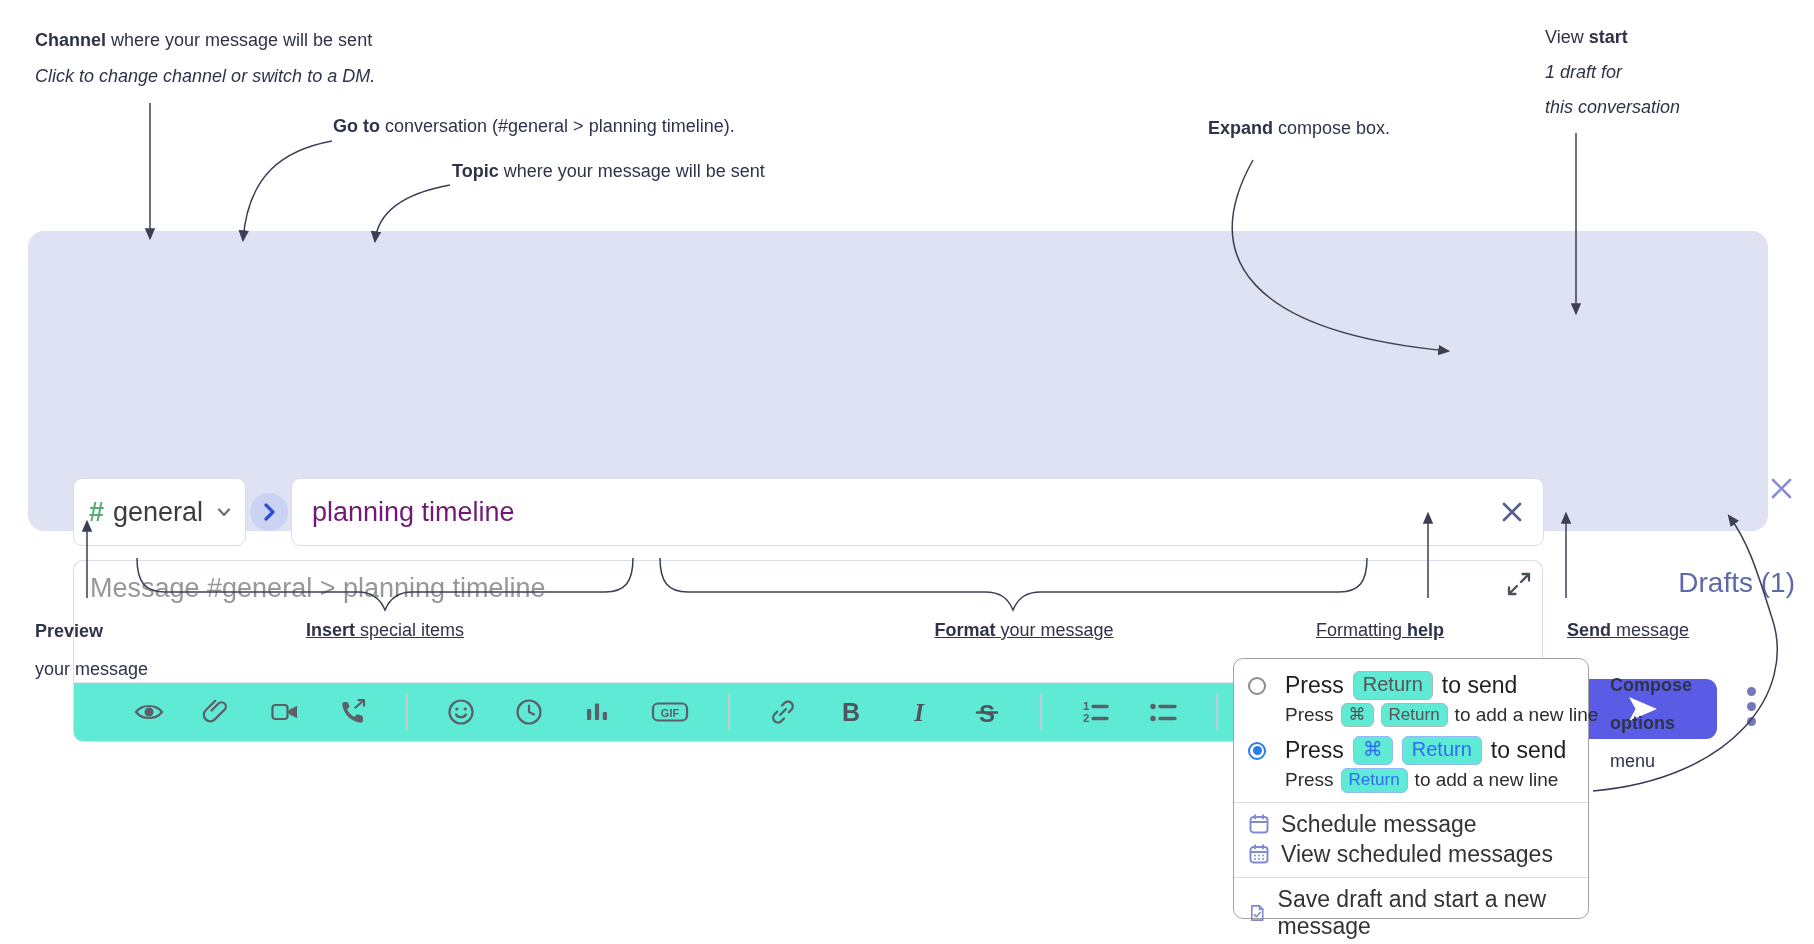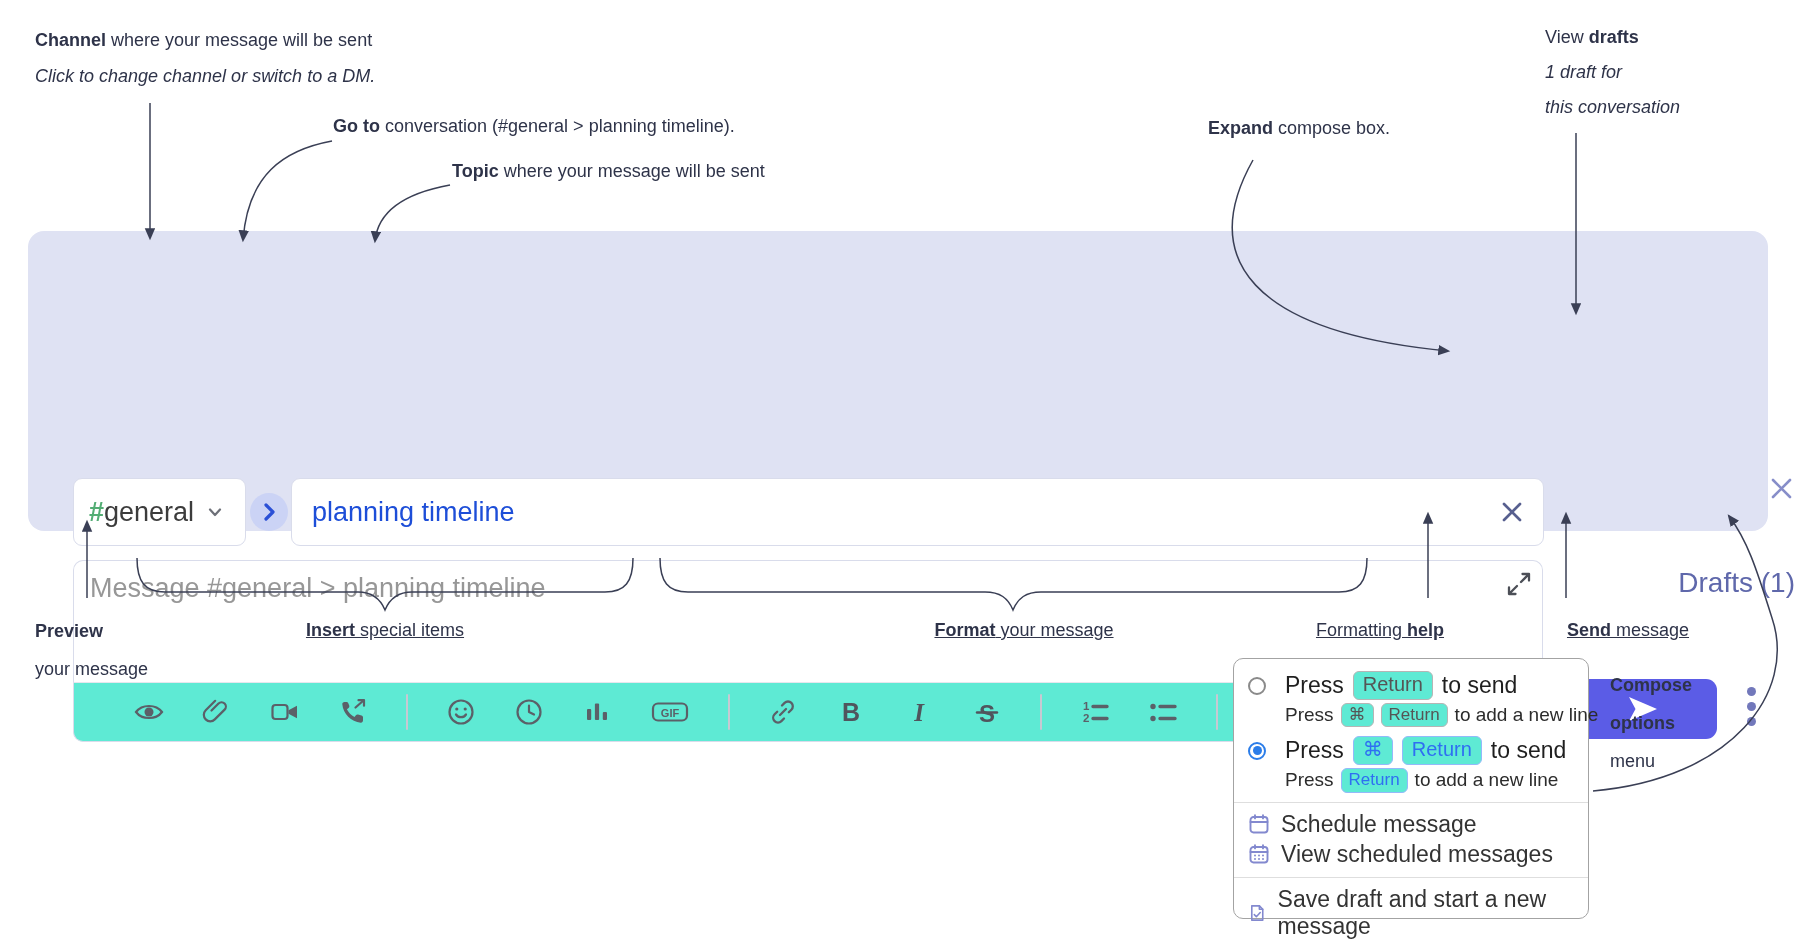--- a/index.html
+++ b/index.html
@@ -15,27 +15,27 @@
   
   #overlay{position:absolute;left:0;top:0;z-index:5;pointer-events:none;}
 
   
   .compose{position:absolute;left:28px;top:231px;width:1740px;height:300px;
            background:#dfe2f3;border-radius:16px;z-index:1;}
   .whitebox{position:absolute;background:#fff;border:1px solid #d9dceb;box-sizing:border-box;}
   .channel-select{left:45px;top:247px;width:173px;height:68px;border-radius:9px;
                   display:flex;align-items:center;padding:0 12px 0 15px;}
   .hash{color:#53ad74;font-weight:700;font-size:27px;}
-  .channel-name{font-size:27px;color:#3c3c3c;margin-left:0;}
+  .channel-name{font-size:27px;color:#3c3c3c;margin-left:9px;}
   .chev-down{margin-left:12px;display:flex;}
   .goto-btn{position:absolute;left:222px;top:262px;width:38px;height:38px;border-radius:50%;
             background:#cbd3f5;display:flex;align-items:center;justify-content:center;}
   .topic-input{left:263px;top:247px;width:1253px;height:68px;border-radius:9px;}
   .topic-text{position:absolute;left:20px;top:50%;transform:translateY(-50%);
-              font-size:27px;color:#1d4ed8;white-space:nowrap;}
+              font-size:27px;color:#701a75;white-space:nowrap;}
   .icon-x{position:absolute;display:flex;}
   .message-box{left:45px;top:329px;width:1470px;height:122px;border-radius:10px 10px 0 0;border-bottom:none;}
   .placeholder{position:absolute;left:16px;top:12px;font-size:27px;color:#979797;white-space:nowrap;}
   .expand-btn{position:absolute;left:1478px;top:340px;display:flex;}
   .toolbar{position:absolute;left:45px;top:451px;width:1470px;height:60px;background:#5eead4;
            border:1px solid #d9dceb;border-top:1px solid #e6e7ee;box-sizing:border-box;
            border-radius:0 0 10px 10px;display:flex;align-items:center;gap:38px;padding:0 0 0 60px;}
   .tbtn{width:30px;height:30px;display:flex;align-items:center;justify-content:center;flex:0 0 auto;}
   .tdiv{width:2px;height:36px;background:#c7c9d2;border-radius:1px;flex:0 0 auto;}
   .drafts-link{position:absolute;left:1516px;top:336px;width:251px;text-align:right;
@@ -105,21 +105,21 @@
 
   <div class="ann" style="left:333px;top:108px;">
     <b>Go to</b><span> conversation (#general &gt; planning timeline).</span>
   </div>
 
   <div class="ann" style="left:1208px;top:110px;">
     <b>Expand</b><span> compose box.</span>
   </div>
 
   <div class="ann" style="left:1545px;top:20px;line-height:35px;">
-    <div><span>View </span><b>drafts</b></div>
+    <div><span>View </span><b>start</b></div>
     <div class="it">1 draft for</div>
     <div class="it">this conversation</div>
   </div>
 
   <div class="ann" style="left:35px;top:612px;line-height:38px;">
     <div><b>Preview</b></div>
     <div>your message</div>
   </div>
 
   <div class="ann centered" style="left:385px;top:612px;">

